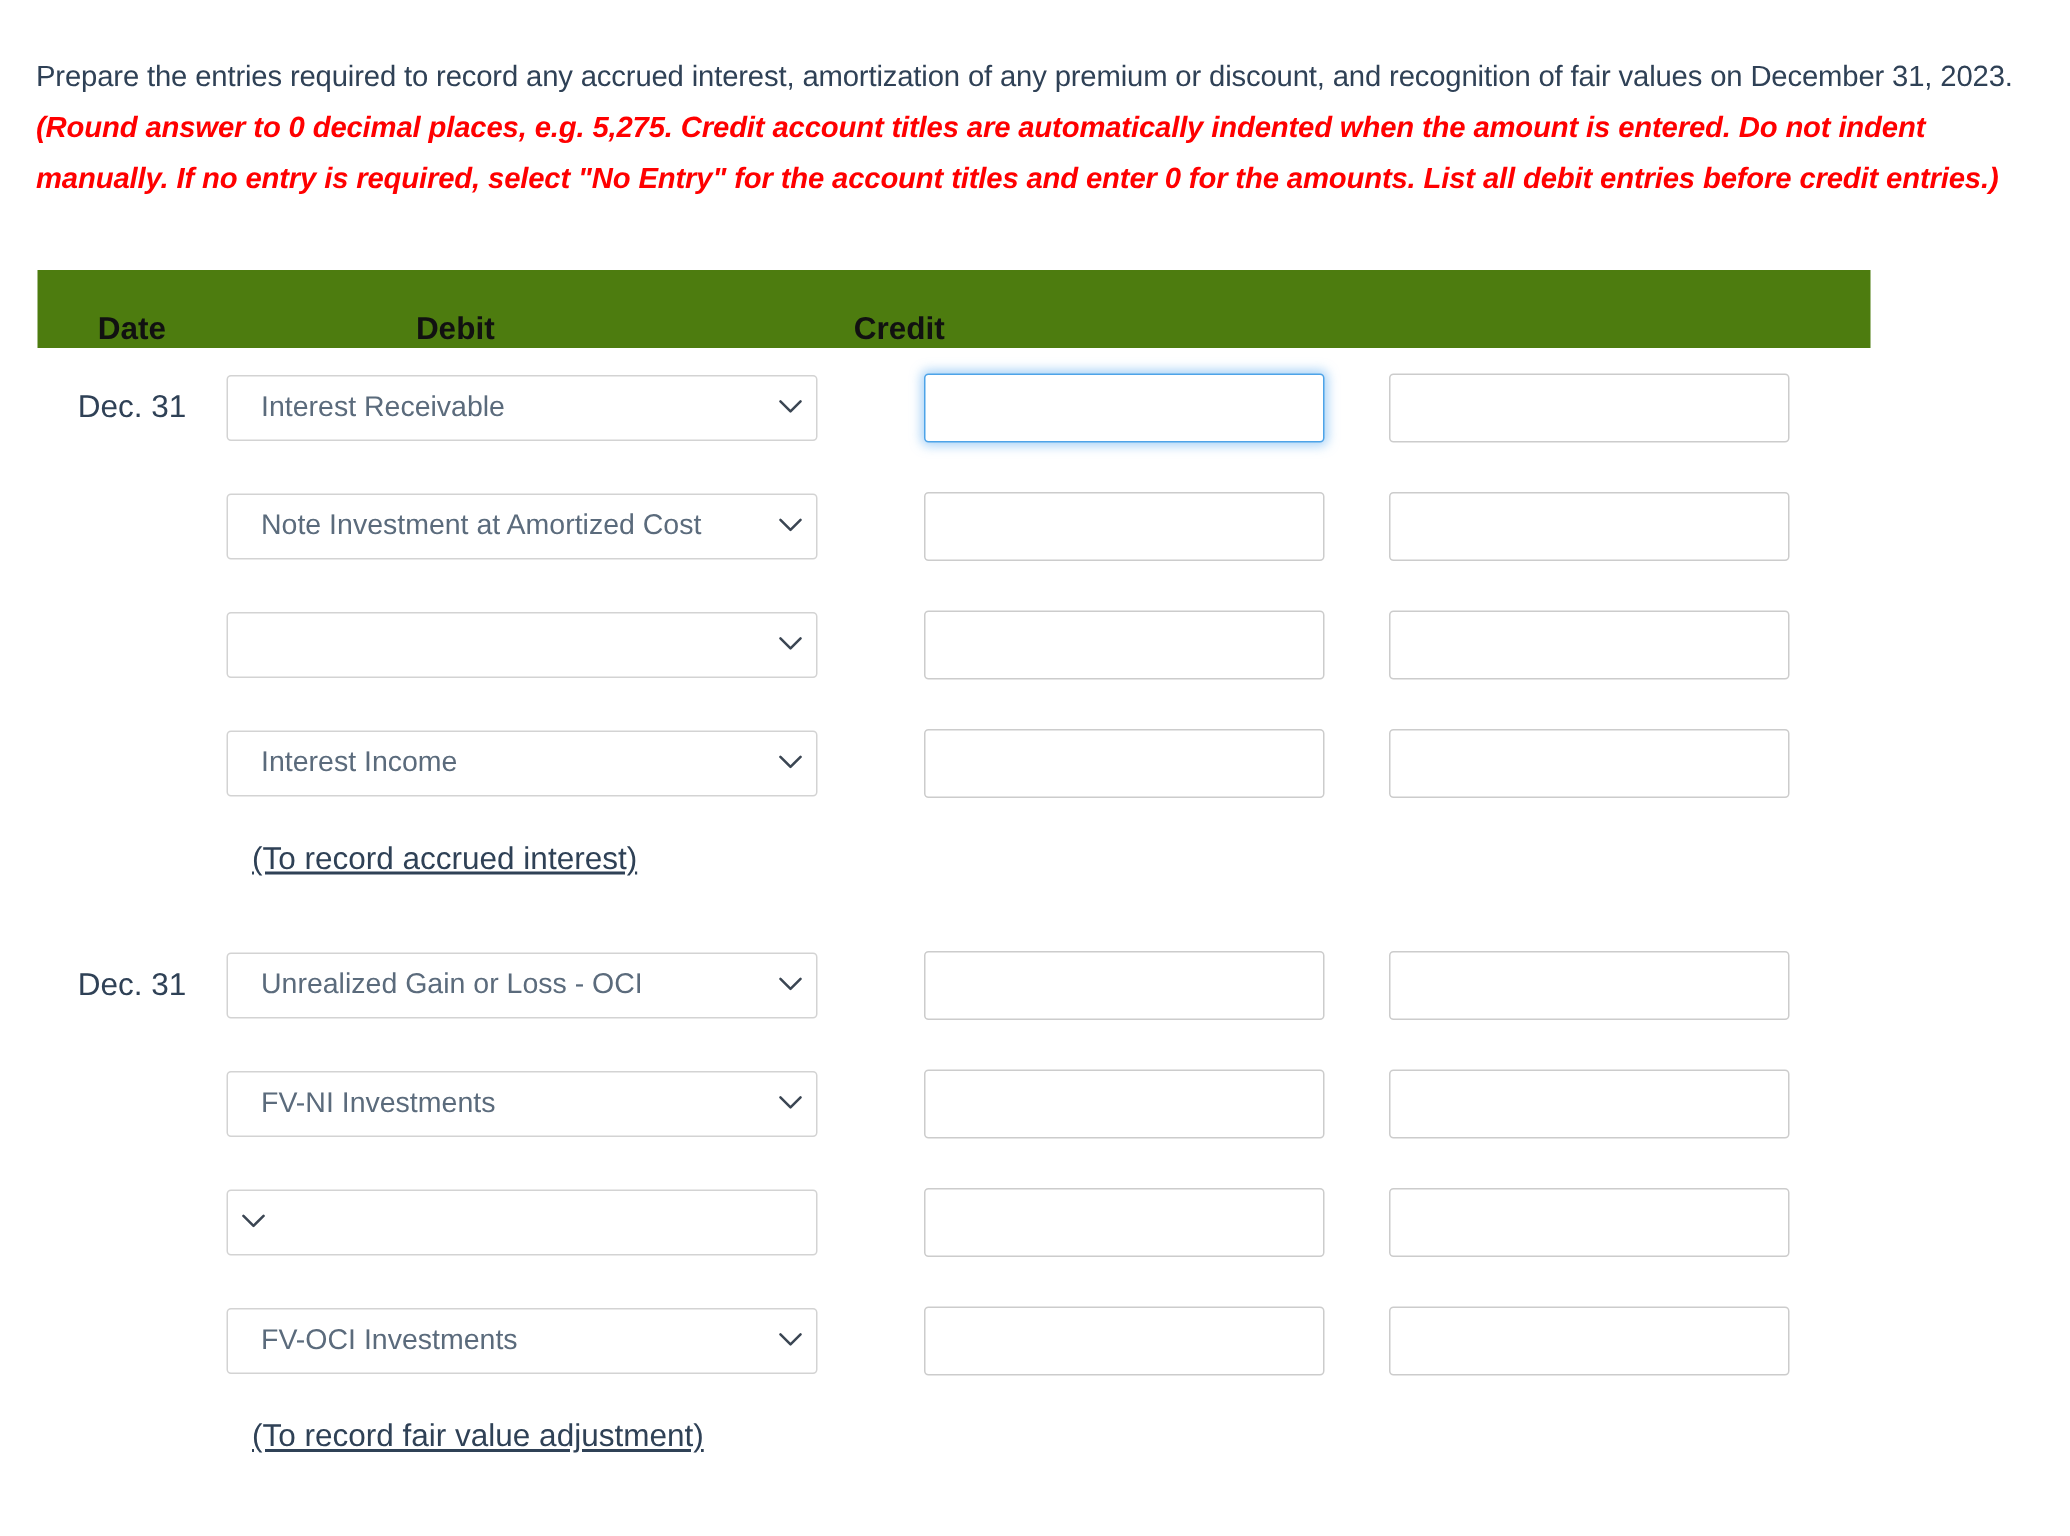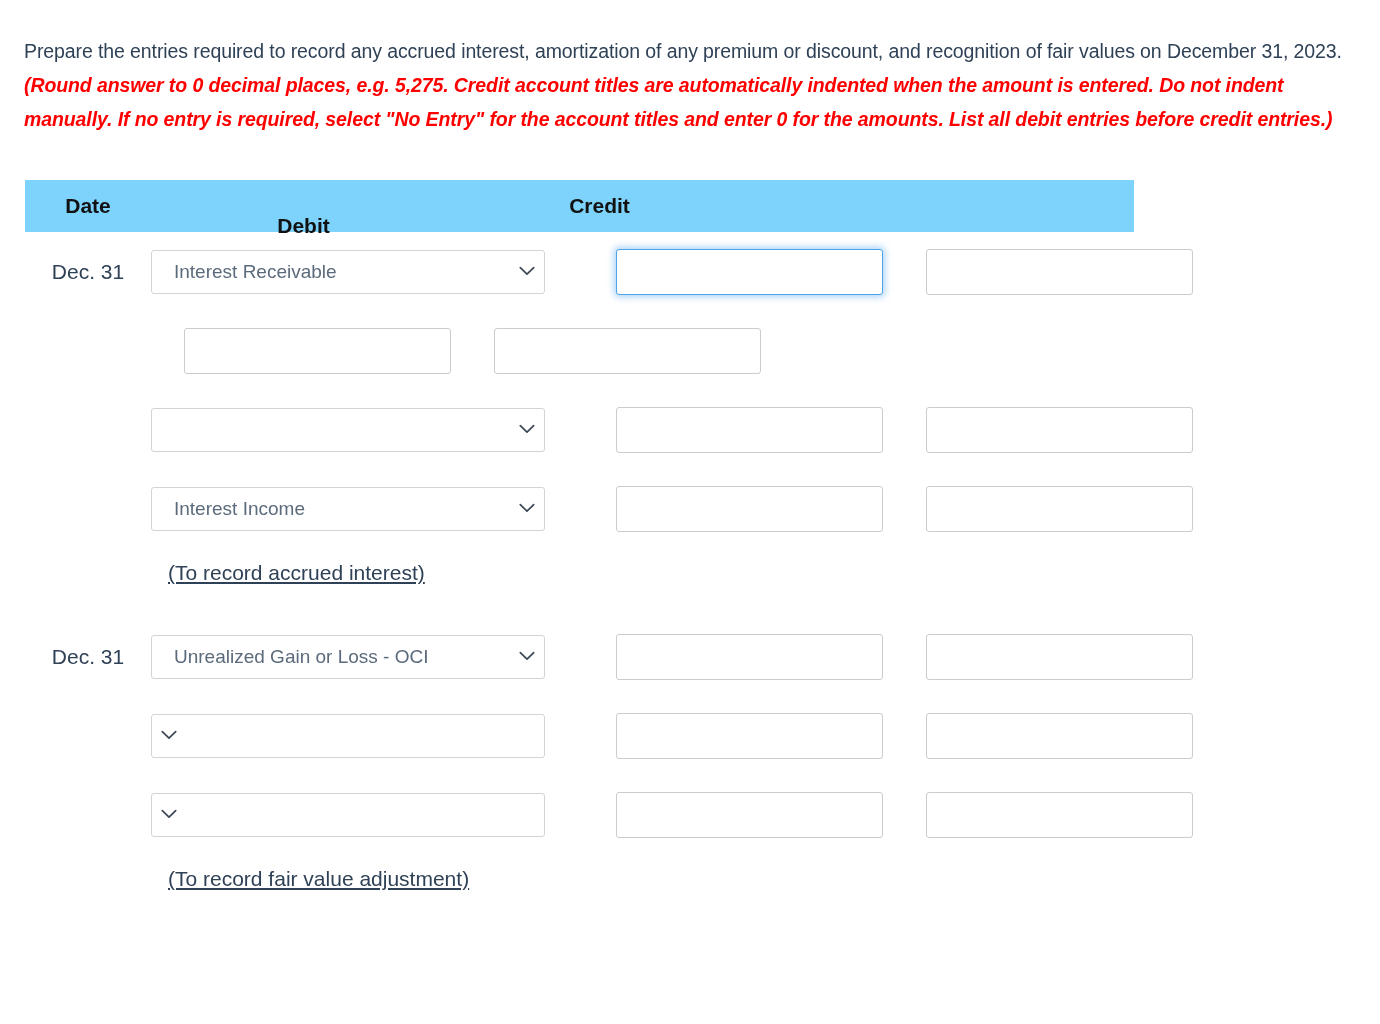--- a/index.html
+++ b/index.html
@@ -44,24 +44,24 @@
   
   .journal {
     position: absolute;
     left: 25px;
     top: 180px;
     width: 1150px;
   }
 
   .jr-head {
     display: flex;
-    align-items: center;
-    background: #7dd3fc;
+    align-items: flex-end;
+    background: #4d7c0f;
     height: 52px;
-    width: 1109px;
+    width: 1222px;
     box-sizing: border-box;
   }
   .jr-head .col {
     font-weight: bold;
     font-size: 21px;
     color: #111111;
   }
   .col-date      { width: 126px; text-align: center; }
   .col-account   { width: 432px; text-align: left; padding-left: 0px; }
   .col-debit     { width: 305px; text-align: center; margin-top: 40px; }
@@ -191,20 +191,30 @@
     <div class="cell-debit">
       <div class="amt-input focused"></div>
     </div>
     <div class="cell-credit">
       <div class="amt-input"></div>
     </div>
   </div>
 
   <div class="jr-row">
     <div class="cell-date"></div>
+    <div class="cell-account">
+      <div class="acct-select">
+        <span class="acct-text">Note Investment at Amortized Cost</span>
+        <span class="chev">
+          <svg width="16" height="11" viewBox="0 0 16 11" aria-hidden="true">
+            <path d="M1.3 1.6 L8 8.2 L14.7 1.6" fill="none" stroke="#3b4653" stroke-width="1.7" stroke-linecap="round" stroke-linejoin="round"></path>
+          </svg>
+        </span>
+      </div>
+    </div>
     <div class="cell-debit">
       <div class="amt-input"></div>
     </div>
     <div class="cell-credit">
       <div class="amt-input"></div>
     </div>
   </div>
 
   <div class="jr-row">
     <div class="cell-date"></div>
@@ -264,44 +274,64 @@
       </div>
     </div>
     <div class="cell-debit">
       <div class="amt-input"></div>
     </div>
     <div class="cell-credit">
       <div class="amt-input"></div>
     </div>
   </div>
 
-
-  <div class="jr-row">
-    <div class="cell-date"></div>
-    <div class="cell-account">
-      <div class="acct-select">
-        <span class="chev">
-          <svg width="16" height="11" viewBox="0 0 16 11" aria-hidden="true">
-            <path d="M1.3 1.6 L8 8.2 L14.7 1.6" fill="none" stroke="#3b4653" stroke-width="1.7" stroke-linecap="round" stroke-linejoin="round"></path>
-          </svg>
-        </span>
-      </div>
-    </div>
-    <div class="cell-debit">
-      <div class="amt-input"></div>
-    </div>
-    <div class="cell-credit">
-      <div class="amt-input"></div>
-    </div>
-  </div>
-
-  <div class="jr-row">
-    <div class="cell-date"></div>
-    <div class="cell-account">
-      <div class="acct-select">
+  <div class="jr-row">
+    <div class="cell-date"></div>
+    <div class="cell-account">
+      <div class="acct-select">
+        <span class="acct-text">FV-NI Investments</span>
+        <span class="chev">
+          <svg width="16" height="11" viewBox="0 0 16 11" aria-hidden="true">
+            <path d="M1.3 1.6 L8 8.2 L14.7 1.6" fill="none" stroke="#3b4653" stroke-width="1.7" stroke-linecap="round" stroke-linejoin="round"></path>
+          </svg>
+        </span>
+      </div>
+    </div>
+    <div class="cell-debit">
+      <div class="amt-input"></div>
+    </div>
+    <div class="cell-credit">
+      <div class="amt-input"></div>
+    </div>
+  </div>
+
+  <div class="jr-row">
+    <div class="cell-date"></div>
+    <div class="cell-account">
+      <div class="acct-select">
+        <span class="chev">
+          <svg width="16" height="11" viewBox="0 0 16 11" aria-hidden="true">
+            <path d="M1.3 1.6 L8 8.2 L14.7 1.6" fill="none" stroke="#3b4653" stroke-width="1.7" stroke-linecap="round" stroke-linejoin="round"></path>
+          </svg>
+        </span>
+      </div>
+    </div>
+    <div class="cell-debit">
+      <div class="amt-input"></div>
+    </div>
+    <div class="cell-credit">
+      <div class="amt-input"></div>
+    </div>
+  </div>
+
+  <div class="jr-row">
+    <div class="cell-date"></div>
+    <div class="cell-account">
+      <div class="acct-select">
+        <span class="acct-text">FV-OCI Investments</span>
         <span class="chev">
           <svg width="16" height="11" viewBox="0 0 16 11" aria-hidden="true">
             <path d="M1.3 1.6 L8 8.2 L14.7 1.6" fill="none" stroke="#3b4653" stroke-width="1.7" stroke-linecap="round" stroke-linejoin="round"></path>
           </svg>
         </span>
       </div>
     </div>
     <div class="cell-debit">
       <div class="amt-input"></div>
     </div>

